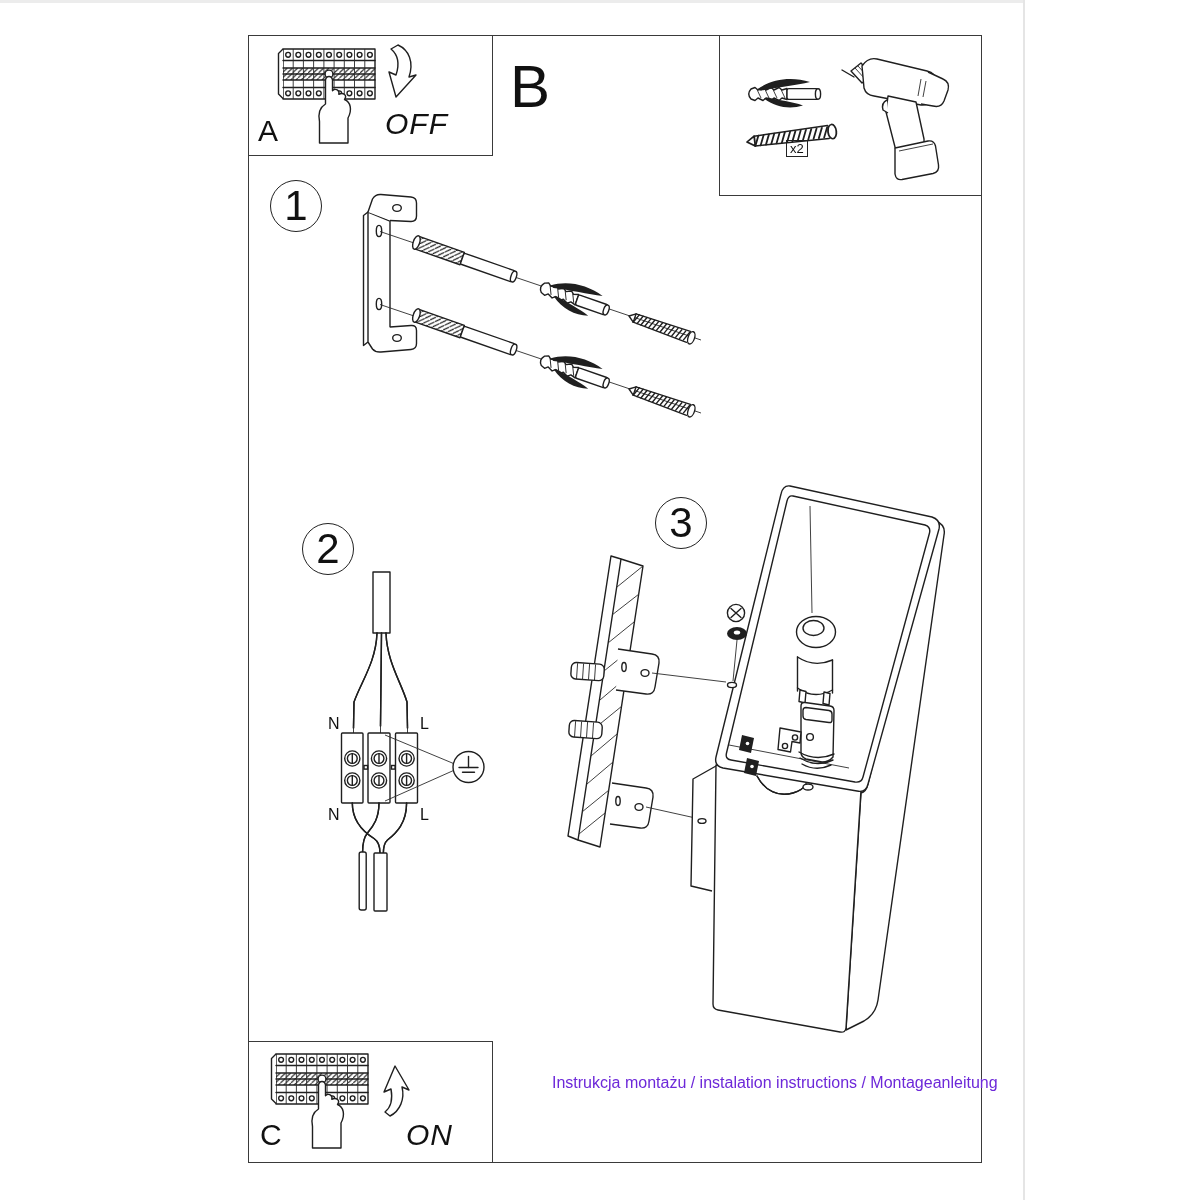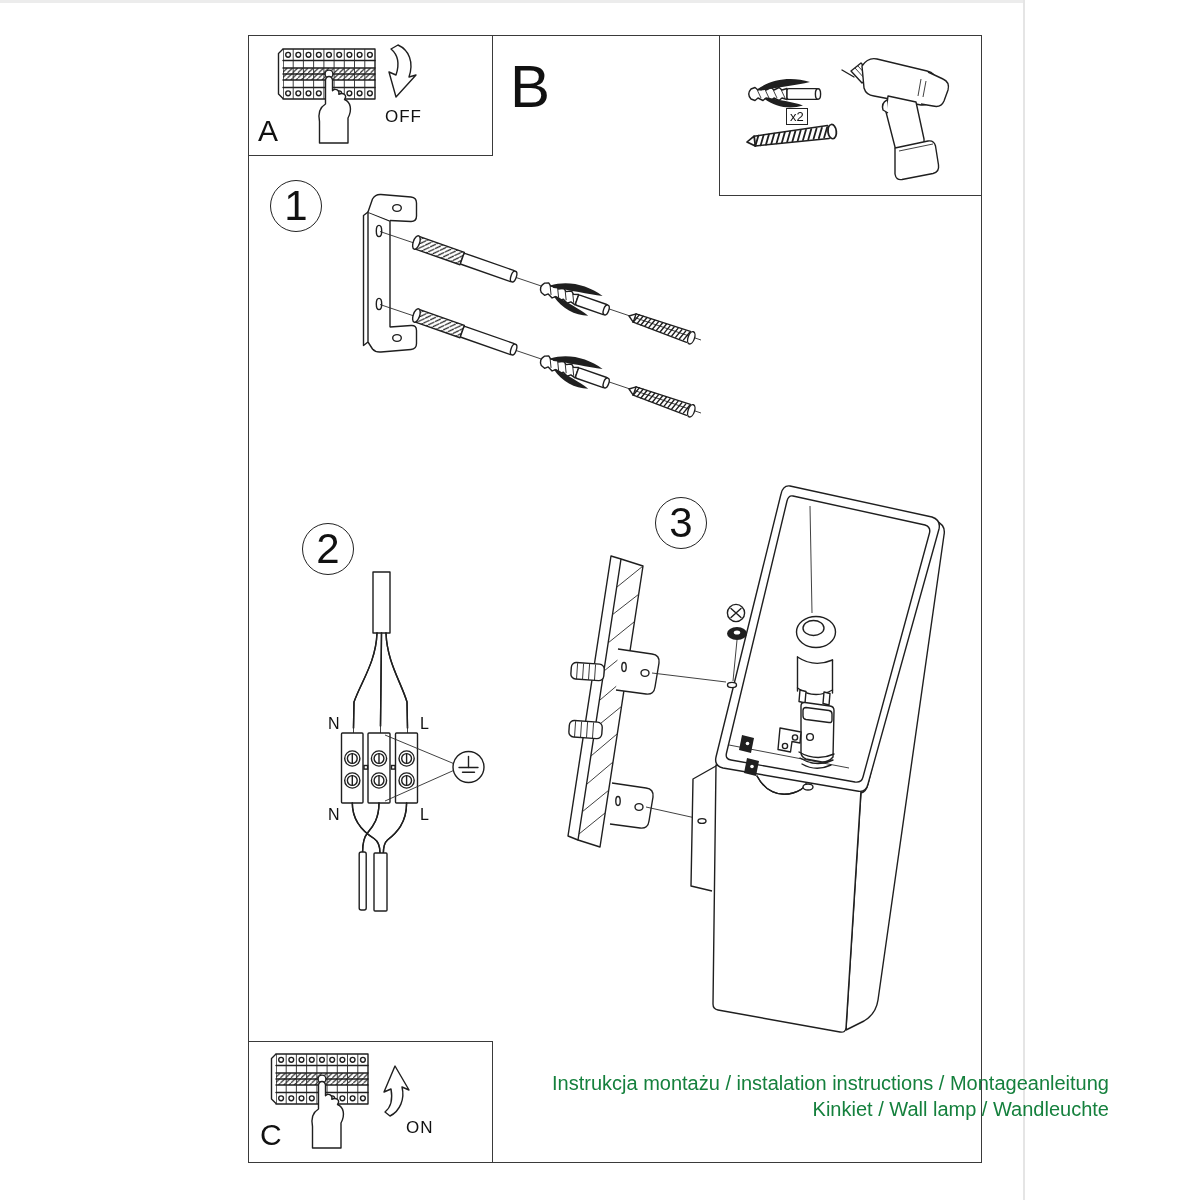--- a/index.html
+++ b/index.html
@@ -10,25 +10,25 @@
   #box-a{left:248px;top:35px;width:244px;height:120px;border-right:1.6px solid #3a3a3a;border-bottom:1.6px solid #3a3a3a;}
   #box-tools{left:719px;top:35px;width:261px;height:160px;border-left:1.6px solid #3a3a3a;border-bottom:1.6px solid #3a3a3a;}
   #box-c{left:248px;top:1041px;width:244px;height:120px;border-top:1.6px solid #3a3a3a;border-right:1.6px solid #3a3a3a;}
   
   #artifact-top{left:0;top:0;width:1024px;height:3px;background:#ececec;}
   #artifact-right{left:1023px;top:0;width:2px;height:1200px;background:#e5e5e5;}
   
   .t{position:absolute;white-space:nowrap;color:#111;}
   .corner-letter{font-size:30px;}
   .big-letter{font-size:60px;}
-  .action{font-size:17px;letter-spacing:1px;}
+  .action{font-size:30px;letter-spacing:1px;font-style:italic;}
   .wire-label{font-size:16px;}
-  .qty{font-size:13px;border:1.5px solid #222;padding:0 3px;line-height:15px;}
+  .qty{font-size:13px;border:1.5px solid #222;padding:0 3px;line-height:15px;margin-top:32px;}
   .stepnum{width:50px;height:50px;border:1.7px solid #222;border-radius:50%;text-align:center;line-height:50px;font-size:42px;}
-  .footer-line{font-size:20px;line-height:26px;color:#15803d;text-align:right;}
+  .footer-line{font-size:16px;line-height:26px;color:#6d28d9;}
   
   .s{stroke:#1f1f1f;stroke-width:1.4;fill:none;stroke-linecap:round;}
   .sf{stroke:#1f1f1f;stroke-width:1.4;fill:#ffffff;stroke-linejoin:round;}
   .thin{stroke:#2b2b2b;stroke-width:0.9;fill:none;}
   .dark{fill:#1f1f1f;stroke:none;}
 </style>
 </head>
 <body>
 
 <div class="abs" id="artifact-top"></div>
@@ -354,14 +354,13 @@
 <div class="t wire-label" style="left:328px;top:715px">N</div>
 <div class="t wire-label" style="left:420px;top:715px">L</div>
 <div class="t wire-label" style="left:328px;top:806px">N</div>
 <div class="t wire-label" style="left:420px;top:806px">L</div>
 
 <div class="t corner-letter" style="left:260px;top:1118px">C</div>
 <div class="t action" style="left:406px;top:1118px">ON</div>
 
 <div class="abs" style="left:552px;top:1070px">
   <div class="footer-line">Instrukcja montażu / instalation instructions / Montageanleitung</div>
-  <div class="footer-line">Kinkiet / Wall lamp / Wandleuchte</div>
 </div>
 
 </body></html>

